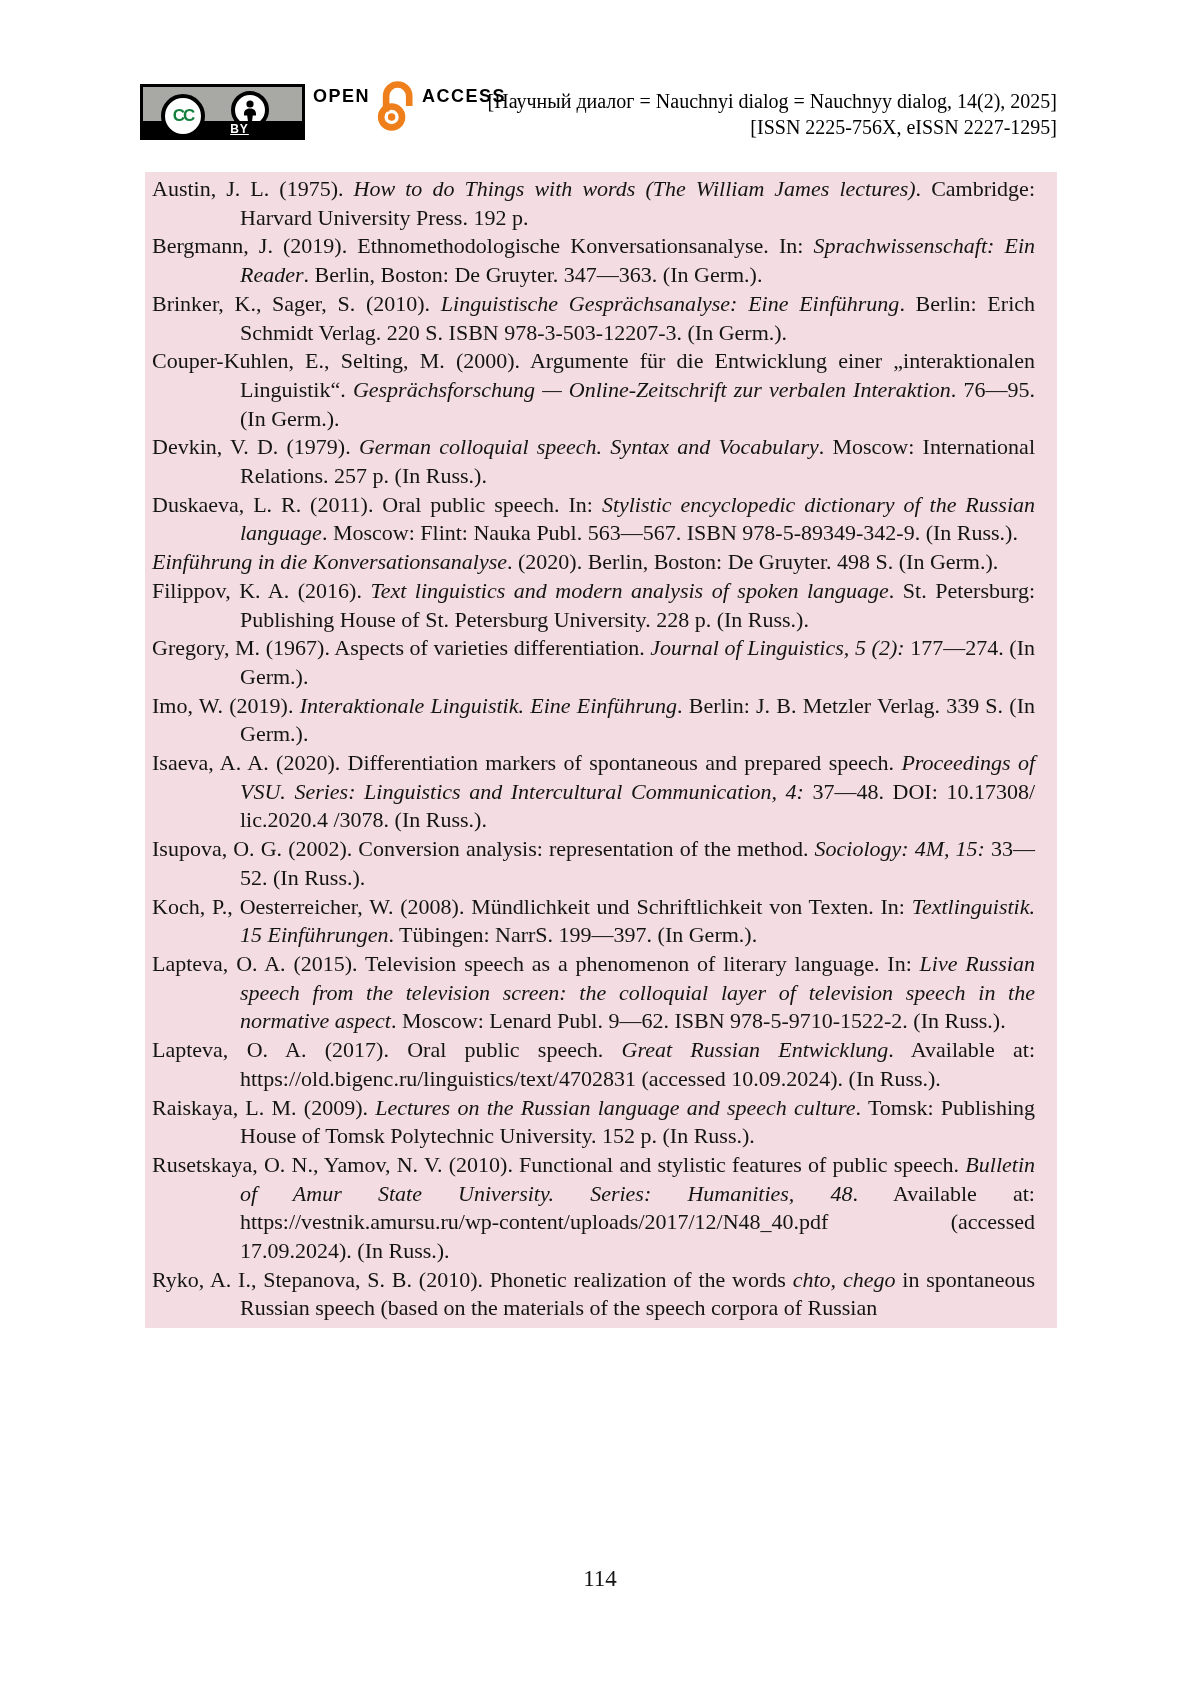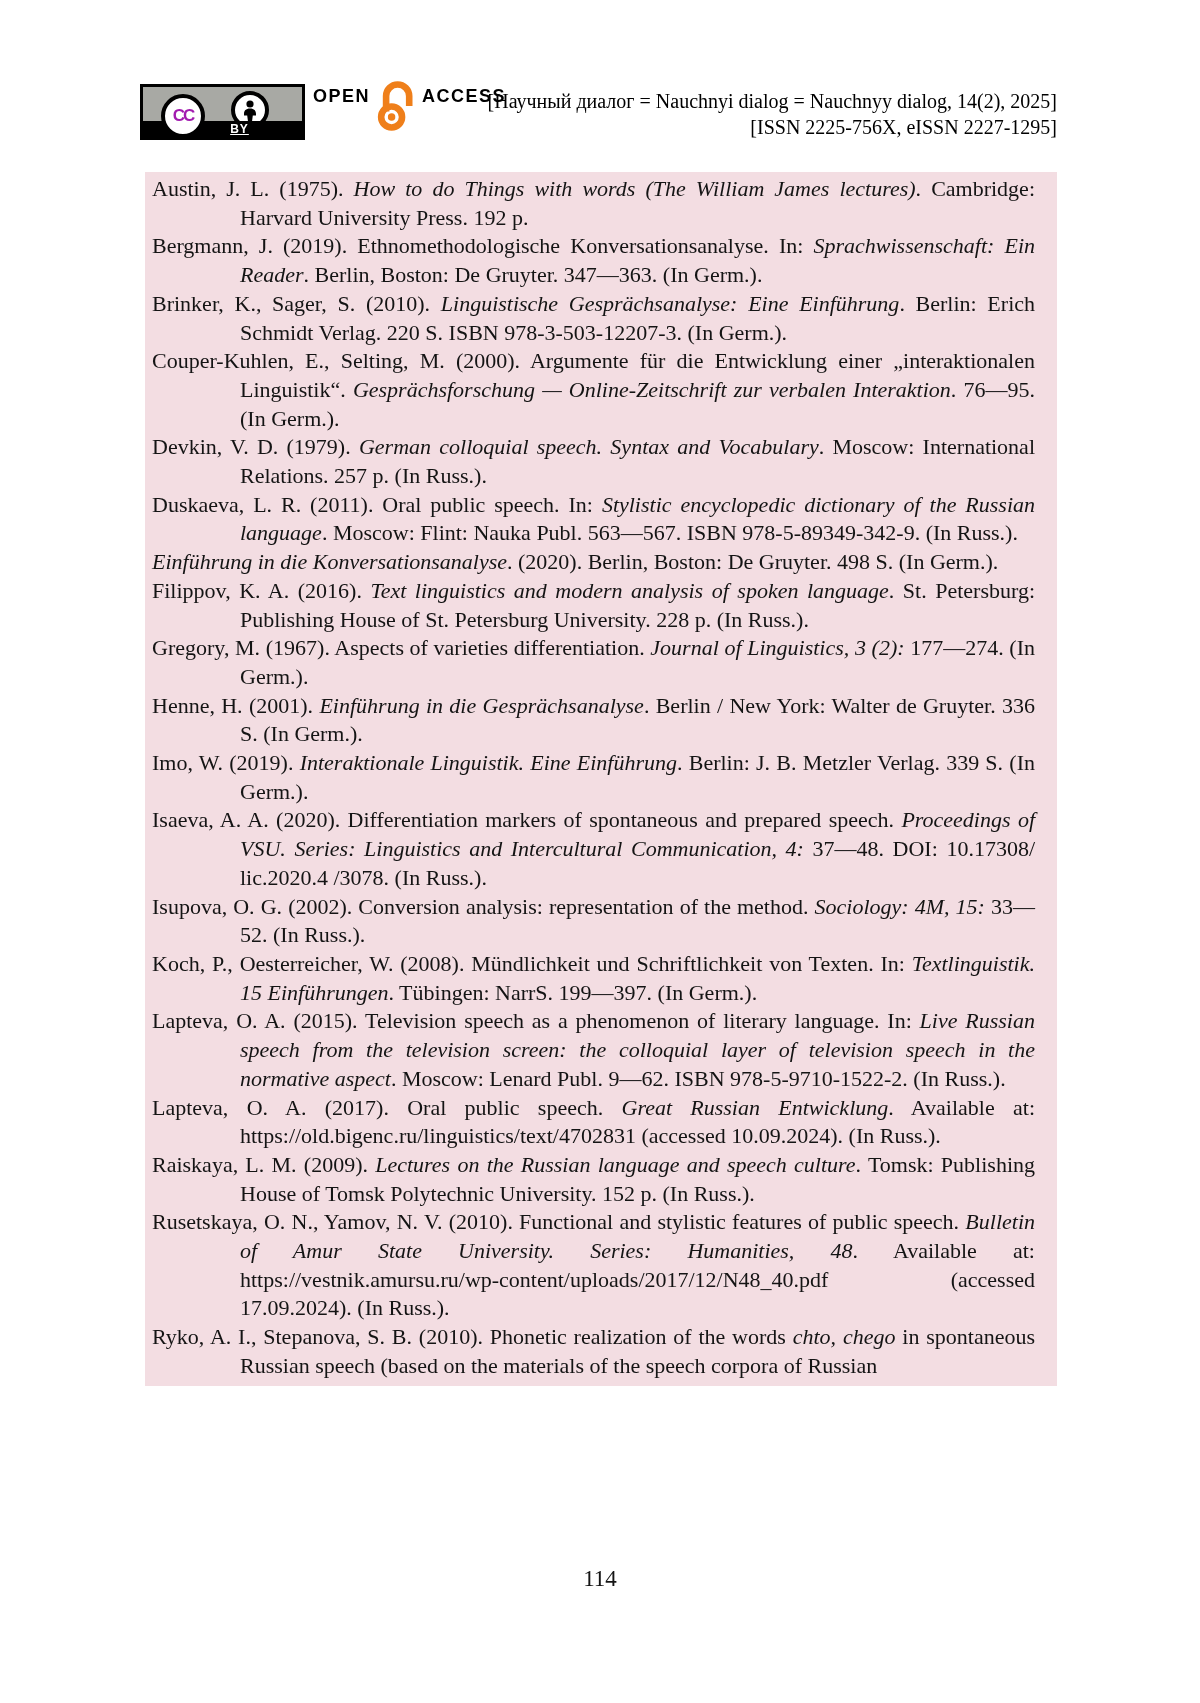--- a/index.html
+++ b/index.html
@@ -28,21 +28,21 @@
     position:absolute;left:0;right:0;bottom:0;height:16px;background:#000;
     color:#fff;font-family:"Liberation Sans",sans-serif;font-weight:bold;
     font-size:12px;line-height:16px;text-align:center;padding-left:34px;
     letter-spacing:1px;
     text-decoration:underline;
   }
   .cc-circle{
     position:absolute;left:18px;top:7px;width:44px;height:44px;border-radius:50%;
     background:#fff;border:4px solid #000;display:flex;align-items:center;justify-content:center;
     font-family:"Liberation Sans",sans-serif;font-weight:bold;font-size:17px;
-    letter-spacing:-2px;color:#a21caf;z-index:2;
+    letter-spacing:-2px;color:#15803d;z-index:2;
   }
   .person-circle{
     position:absolute;left:88px;top:4px;width:38px;height:38px;border-radius:50%;
     background:#fff;border:4px solid #000;display:flex;align-items:center;justify-content:center;
   }
   .oa-logo{
     position:absolute;left:313px;top:86px;height:56px;
     display:flex;align-items:flex-start;gap:4px;
     font-family:"Liberation Sans",sans-serif;font-weight:bold;font-size:18px;
     letter-spacing:1.5px;color:#000;
@@ -108,22 +108,21 @@
 
   <div class="references">
       <div class="ref"><span>Austin, J. L. (1975). </span><span class="it">How to do Things with words (The William James lectures)</span><span>. Cambridge: Harvard University Press. 192 p.</span></div>
       <div class="ref"><span>Bergmann, J. (2019). Ethnomethodologische Konversationsanalyse. In: </span><span class="it">Sprachwissenschaft: Ein Reader</span><span>. Berlin, Boston: De Gruyter. 347—363. (In Germ.).</span></div>
       <div class="ref"><span>Brinker, K., Sager, S. (2010). </span><span class="it">Linguistische Gesprächsanalyse: Eine Einführung</span><span>. Berlin: Erich Schmidt Verlag. 220 S. ISBN 978-3-503-12207-3. (In Germ.).</span></div>
       <div class="ref"><span>Couper-Kuhlen, E., Selting, M. (2000). Argumente für die Entwicklung einer „interaktionalen Linguistik“. </span><span class="it">Gesprächsforschung — Online-Zeitschrift zur verbalen Interaktion</span><span>. 76—95. (In Germ.).</span></div>
       <div class="ref"><span>Devkin, V. D. (1979). </span><span class="it">German colloquial speech. Syntax and Vocabulary</span><span>. Moscow: International Relations. 257 p. (In Russ.).</span></div>
       <div class="ref"><span>Duskaeva, L. R. (2011). Oral public speech. In: </span><span class="it">Stylistic encyclopedic dictionary of the Russian language</span><span>. Moscow: Flint: Nauka Publ. 563—567. ISBN 978-5-89349-342-9. (In Russ.).</span></div>
       <div class="ref"><span class="it">Einführung in die Konversationsanalyse</span><span>. (2020). Berlin, Boston: De Gruyter. 498 S. (In Germ.).</span></div>
       <div class="ref"><span>Filippov, K. A. (2016). </span><span class="it">Text linguistics and modern analysis of spoken language</span><span>. St. Petersburg: Publishing House of St. Petersburg University. 228 p. (In Russ.).</span></div>
-      <div class="ref"><span>Gregory, M. (1967). Aspects of varieties differentiation. </span><span class="it">Journal of Linguistics, 3 (2):</span><span> 177—274. (In Germ.).</span></div>
-      <div class="ref"><span>Henne, H. (2001). </span><span class="it">Einführung in die Gesprächsanalyse</span><span>. Berlin / New York: Walter de Gruyter. 336 S. (In Germ.).</span></div>
+      <div class="ref"><span>Gregory, M. (1967). Aspects of varieties differentiation. </span><span class="it">Journal of Linguistics, 5 (2):</span><span> 177—274. (In Germ.).</span></div>
       <div class="ref"><span>Imo, W. (2019). </span><span class="it">Interaktionale Linguistik. Eine Einführung</span><span>. Berlin: J. B. Metzler Verlag. 339 S. (In Germ.).</span></div>
       <div class="ref"><span>Isaeva, A. A. (2020). Differentiation markers of spontaneous and prepared speech. </span><span class="it">Proceedings of VSU. Series: Linguistics and Intercultural Communication, 4:</span><span> 37—48. DOI: 10.17308/ lic.2020.4 /3078. (In Russ.).</span></div>
       <div class="ref"><span>Isupova, O. G. (2002). Conversion analysis: representation of the method. </span><span class="it">Sociology: 4M, 15:</span><span> 33—52. (In Russ.).</span></div>
       <div class="ref"><span>Koch, P., Oesterreicher, W. (2008). Mündlichkeit und Schriftlichkeit von Texten. In: </span><span class="it">Textlinguistik. 15 Einführungen</span><span>. Tübingen: NarrS. 199—397. (In Germ.).</span></div>
       <div class="ref"><span>Lapteva, O. A. (2015). Television speech as a phenomenon of literary language. In: </span><span class="it">Live Russian speech from the television screen: the colloquial layer of television speech in the normative aspect</span><span>. Moscow: Lenard Publ. 9—62. ISBN 978-5-9710-1522-2. (In Russ.).</span></div>
       <div class="ref"><span>Lapteva, O. A. (2017). Oral public speech. </span><span class="it">Great Russian Entwicklung</span><span>. Available at: https://old.bigenc.ru/linguistics/text/4702831 (accessed 10.09.2024). (In Russ.).</span></div>
       <div class="ref"><span>Raiskaya, L. M. (2009). </span><span class="it">Lectures on the Russian language and speech culture</span><span>. Tomsk: Publishing House of Tomsk Polytechnic University. 152 p. (In Russ.).</span></div>
       <div class="ref"><span>Rusetskaya, O. N., Yamov, N. V. (2010). Functional and stylistic features of public speech. </span><span class="it">Bulletin of Amur State University. Series: Humanities, 48</span><span>. Available at: https://vestnik.amursu.ru/wp-content/uploads/2017/12/N48_40.pdf (accessed 17.09.2024). (In Russ.).</span></div>
       <div class="ref"><span>Ryko, A. I., Stepanova, S. B. (2010). Phonetic realization of the words </span><span class="it">chto, chego</span><span> in spontaneous Russian speech (based on the materials of the speech corpora of Russian</span></div>
     </div>

